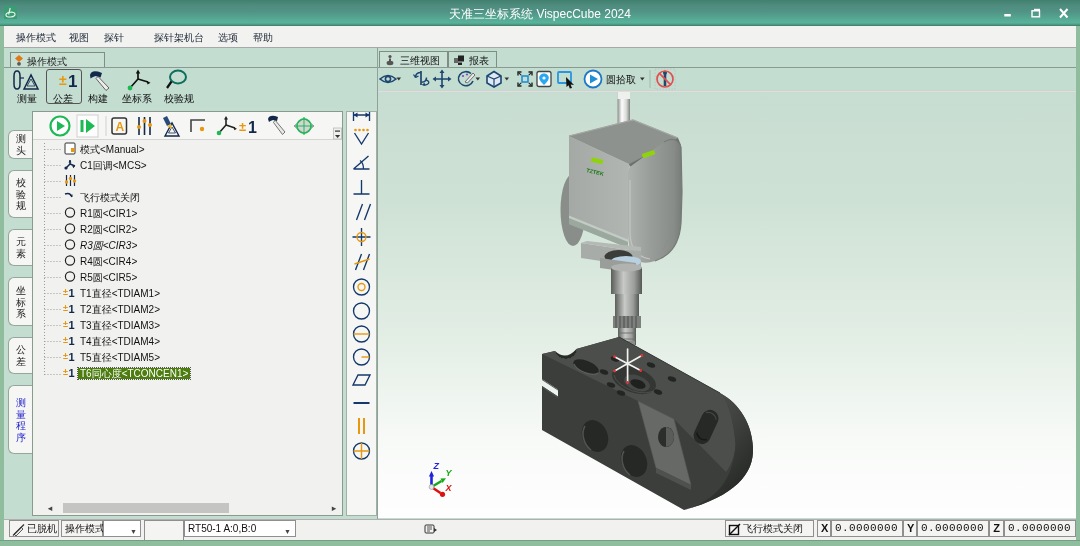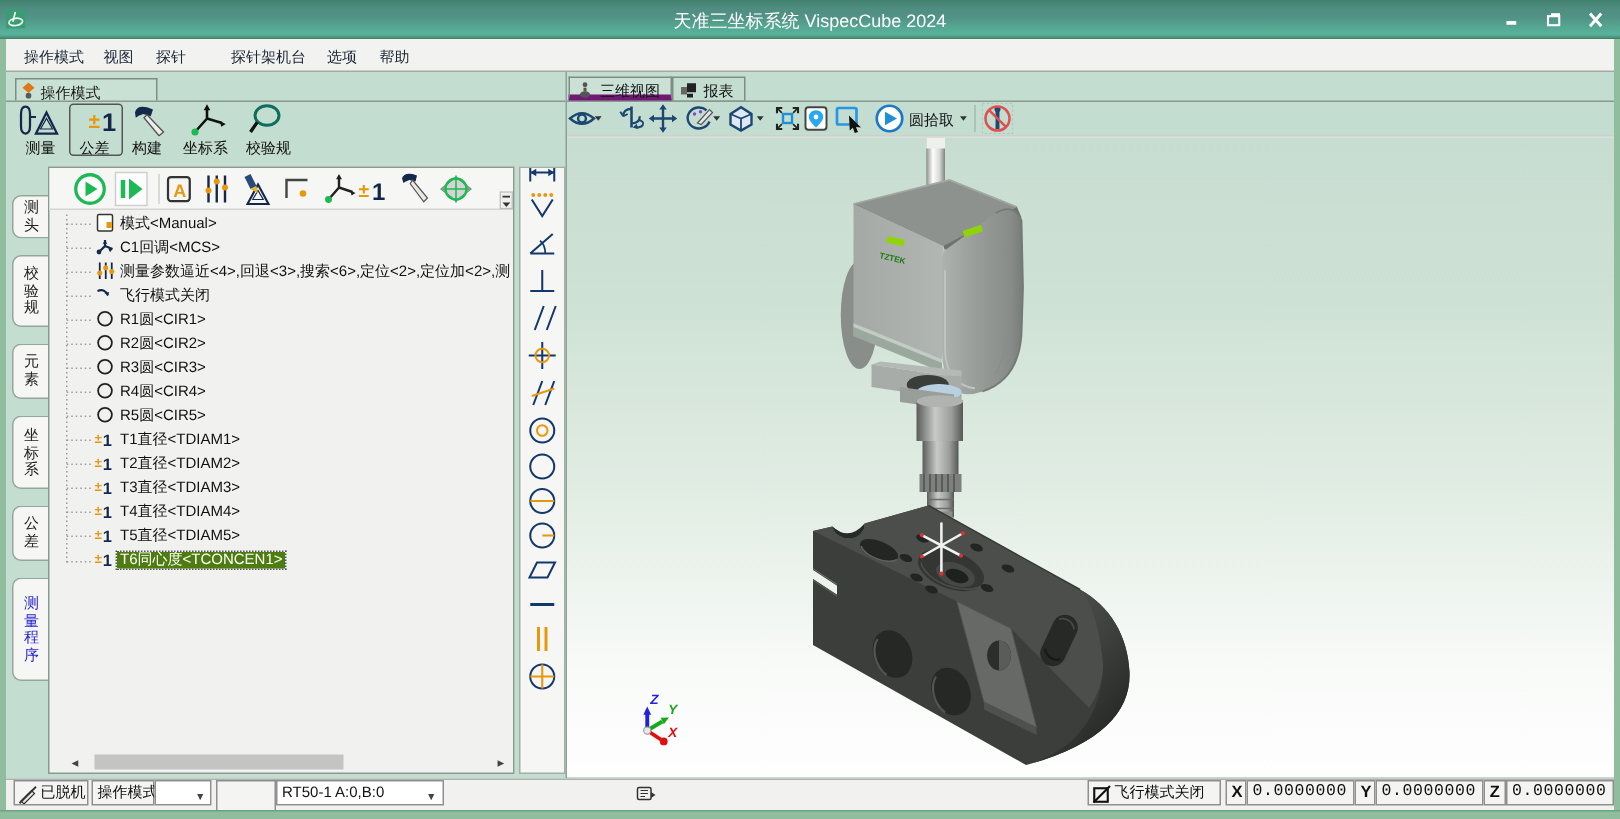--- a/index.html
+++ b/index.html
@@ -37,21 +37,21 @@
 .tsel { background:#4d7c0f; color:#fff; outline:1px dotted #555; padding:0 2px; }
 #hthumb { left:63px; top:503px; width:166px; height:10px; background:#c4c4c2; }
 .scrarrow { position:absolute; top:501px; width:10px; height:14px; font-size:9px; color:#444; line-height:14px; text-align:center; }
 
 
 #gdtstrip { left:346px; top:111px; width:31px; height:405px; background:#f6f6f4; border:1px solid #9fb0a6; }
 
 
 #rp-border { left:377px; top:48px; width:1px; height:471px; background:#90a198; }
 .rtab { position:absolute; top:51px; height:17px; border:1px solid #7e8e85; background:#c3ddd1; font-size:10px; padding:2px 6px 0 20px; color:#111; }
-.rtab.active { border-bottom:5px solid #701a75; background:#cbe1d6; }
+.rtab.active { border-bottom:1px solid #701a75; background:#cbe1d6; }
 #rp-tabline { left:378px; top:67px; width:698px; height:1px; background:#8a9a90; }
 #rp-toolbar-line { left:378px; top:90px; width:698px; height:3px; background:linear-gradient(to bottom,#c8ccc8,#dde1dd 50%,#b8c4bc); }
 #viewport { left:378px; top:92px; width:698px; height:426px;
   background:linear-gradient(to bottom,#c8ddd1 0%,#cee1d5 25%,#e3eee5 58%,#f8faf8 82%,#fefefe 100%); }
 
 
 #statusbar { left:4px; top:519px; width:1072px; height:21px; background:#f1f1f0; border-top:1px solid #b0b0b0; }
 .sbox { position:absolute; top:520px; height:17px; border:1px solid #8f8f8f; background:#f4f4f2; line-height:15px; padding:0 3px; white-space:nowrap; font-size:10px; color:#111; }
 .mono { font-family:"Liberation Mono",monospace; font-size:11px; letter-spacing:0.4px; }
 #bottomedge { left:0; top:540px; width:1080px; height:6px; background:#8fbd9d; border-top:1px solid #6da383; }
@@ -216,25 +216,24 @@
     <path d="M10.5 152.5 L28 152.5"></path>
         <path d="M10.5 168.5 L28 168.5"></path>
         <path d="M10.5 184.5 L28 184.5"></path>
     <path d="M10.5 200.5 L28 200.5"></path>
         <path d="M10.5 216.5 L28 216.5"></path>
         <path d="M10.5 233.5 L28 233.5"></path>
   </g>
 </svg>
 <div class="trow" style="left:80px;top:142px;">模式&lt;Manual&gt;</div>
 <div class="trow" style="left:80px;top:158px;">C1回调&lt;MCS&gt;</div>
-<div class="trow" style="left:80px;top:174px;">测量参数逼近&lt;4&gt;,回退&lt;3&gt;,搜索&lt;6&gt;,定位&lt;2&gt;,定位加&lt;2&gt;,测</div>
 <div class="trow" style="left:80px;top:190px;">飞行模式关闭</div>
 <div class="trow" style="left:80px;top:206px;">R1圆&lt;CIR1&gt;</div>
 <div class="trow" style="left:80px;top:222px;">R2圆&lt;CIR2&gt;</div>
-<div class="trow" style="left:80px;top:238px;">R3圆&lt;CIR3&gt;</div>
+<div class="trow" style="left:80px;top:238px;font-style:italic;">R3圆&lt;CIR3&gt;</div>
 <div class="trow" style="left:80px;top:254px;">R4圆&lt;CIR4&gt;</div>
 <div class="trow" style="left:80px;top:270px;">R5圆&lt;CIR5&gt;</div>
 <div class="trow" style="left:80px;top:286px;">T1直径&lt;TDIAM1&gt;</div>
 <div class="trow" style="left:80px;top:302px;">T2直径&lt;TDIAM2&gt;</div>
 <div class="trow" style="left:80px;top:318px;">T3直径&lt;TDIAM3&gt;</div>
 <div class="trow" style="left:80px;top:334px;">T4直径&lt;TDIAM4&gt;</div>
 <div class="trow" style="left:80px;top:350px;">T5直径&lt;TDIAM5&gt;</div>
 <div class="trow" style="left:78px;top:366px;"><span class="tsel">T6同心度&lt;TCONCEN1&gt;</span></div>
 <svg class="abs" style="left:63px;top:142px;" width="15" height="242" viewBox="0 0 15 242">
 

